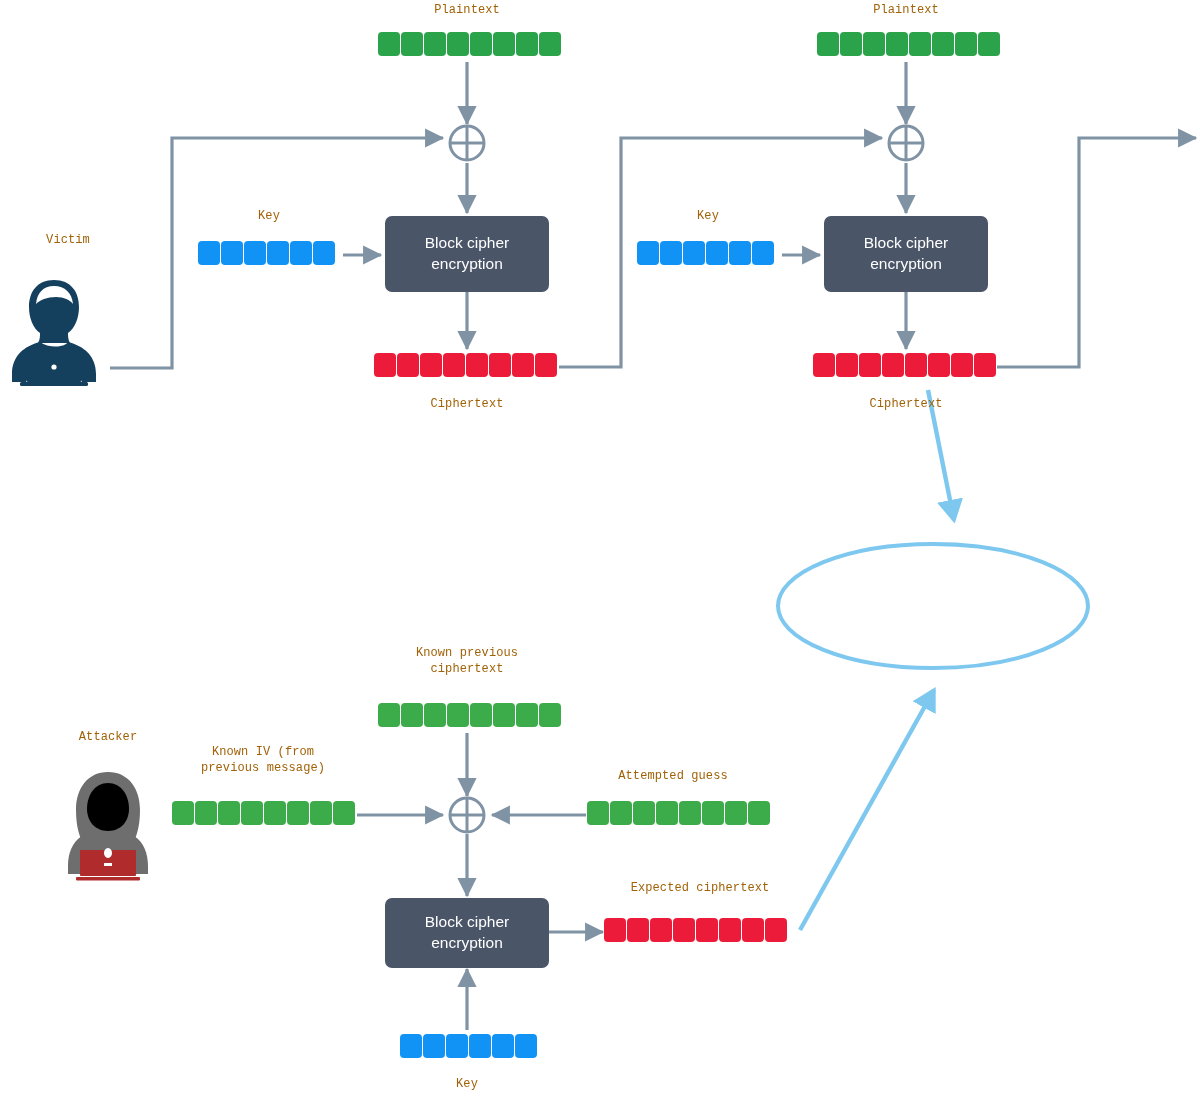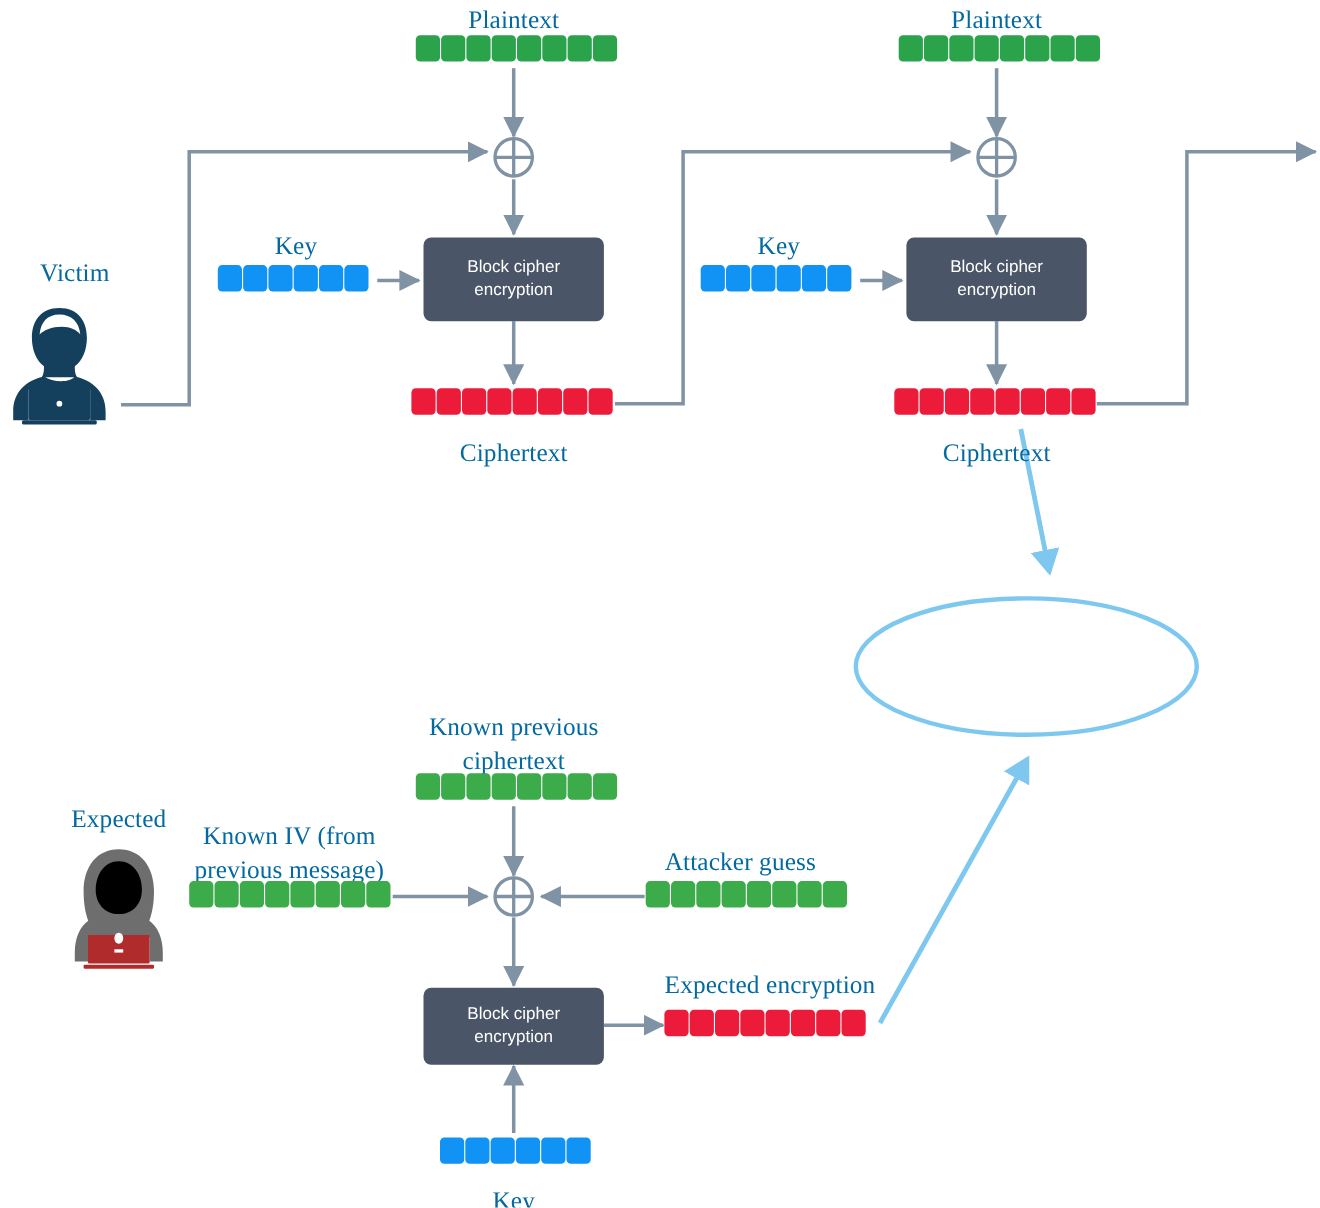--- a/index.html
+++ b/index.html
@@ -19,23 +19,23 @@
   }
   #svg-layer {
     position: absolute;
     left: 0;
     top: 0;
     width: 1200px;
     height: 1098px;
   }
   .label {
     position: absolute;
-    color: #0369a1;
-    font-size: 23px;
-    font-family: Liberation Serif, serif;
+    color: #a16207;
+    font-size: 12px;
+    font-family: Liberation Mono, monospace;
     text-align: center;
     line-height: 1.35;
     white-space: pre;
     letter-spacing: 0.1px;
   }
   .blockrow {
     position: absolute;
     display: flex;
     gap: 1px;
   }
@@ -173,31 +173,31 @@
   <div class="label" style="left:806px; top:2px; width:200px;">Plaintext</div>
 
   <div class="label" style="left:205px; top:208px; width:128px;">Key</div>
   <div class="label" style="left:644px; top:208px; width:128px;">Key</div>
 
   <div class="label" style="left:367px; top:396px; width:200px;">Ciphertext</div>
   <div class="label" style="left:806px; top:396px; width:200px;">Ciphertext</div>
 
   <div class="label" style="left:18px; top:232px; width:100px;">Victim</div>
 
-  <div class="label" style="left:58px; top:729px; width:100px;">Expected</div>
+  <div class="label" style="left:58px; top:729px; width:100px;">Attacker</div>
 
   <div class="label" style="left:367px; top:645px; width:200px;">Known previous
 ciphertext</div>
 
   <div class="label" style="left:165px; top:744px; width:196px;">Known IV (from
 previous message)</div>
 
-  <div class="label" style="left:580px; top:768px; width:186px;">Attacker guess</div>
-
-  <div class="label" style="left:600px; top:880px; width:200px;">Expected encryption</div>
+  <div class="label" style="left:580px; top:768px; width:186px;">Attempted guess</div>
+
+  <div class="label" style="left:600px; top:880px; width:200px;">Expected ciphertext</div>
 
   <div class="label" style="left:407px; top:1076px; width:120px;">Key</div>
 
   <div class="blockrow" id="pt1" style="left:378px; top:32px;">
       <span class="seg" style="width: 22px; height: 24px; background: rgb(42, 163, 74);"></span>
       <span class="seg" style="width: 22px; height: 24px; background: rgb(42, 163, 74);"></span>
       <span class="seg" style="width: 22px; height: 24px; background: rgb(42, 163, 74);"></span>
       <span class="seg" style="width: 22px; height: 24px; background: rgb(42, 163, 74);"></span>
       <span class="seg" style="width: 22px; height: 24px; background: rgb(42, 163, 74);"></span>
       <span class="seg" style="width: 22px; height: 24px; background: rgb(42, 163, 74);"></span>

